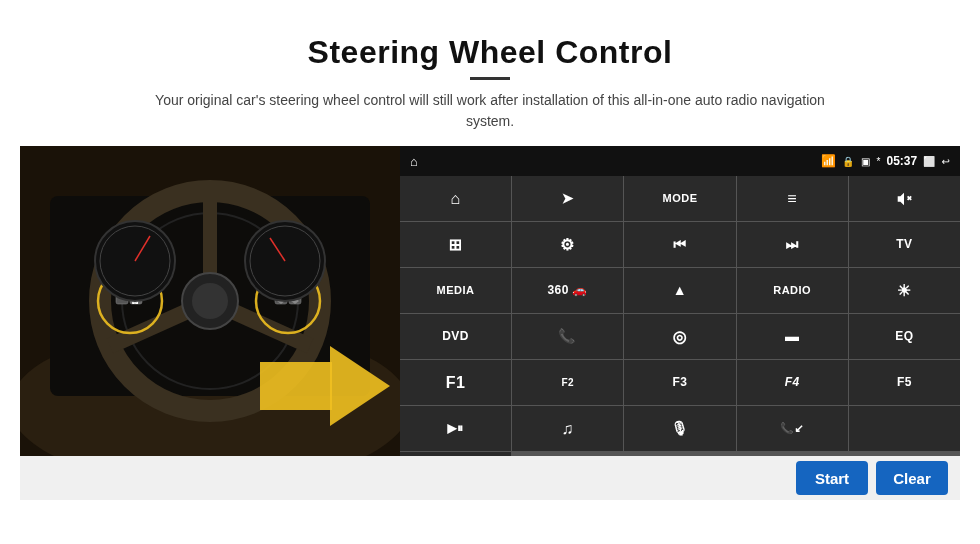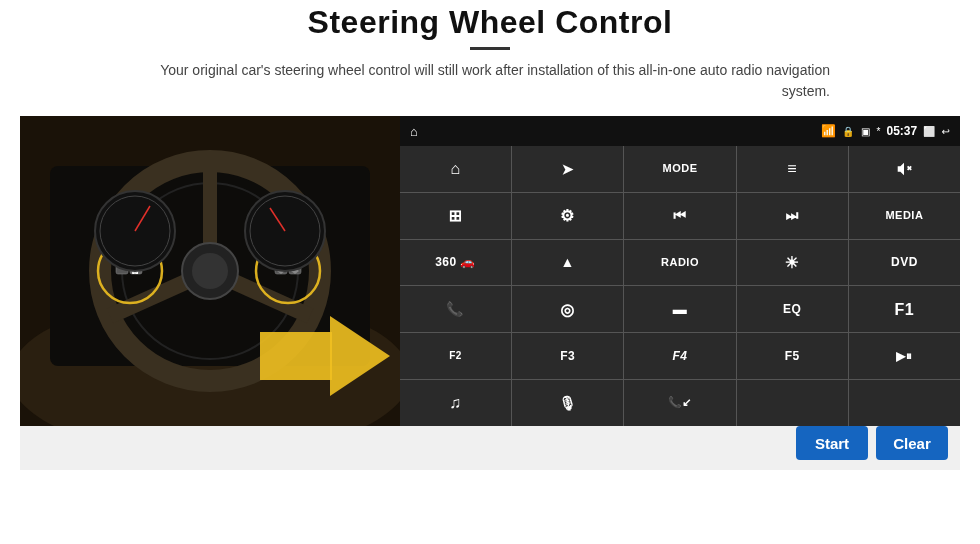--- a/index.html
+++ b/index.html
@@ -10,42 +10,42 @@
       font-family: Arial, sans-serif;
       overflow: hidden;
     }
 
     .page-container {
       width: 980px;
       height: 544px;
       display: flex;
       flex-direction: column;
       align-items: center;
-      padding: 4px 20px 0;
+      padding: 34px 20px 0;
     }
 
     .title {
       font-size: 32px;
       font-weight: 900;
       color: #111;
       margin-bottom: 6px;
       letter-spacing: 0.5px;
     }
 
     .title-divider {
       width: 40px;
       height: 3px;
       background: #333;
       margin: 0 auto 10px;
     }
 
     .subtitle {
       font-size: 14px;
       color: #444;
-      text-align: right;
+      text-align: center;
       max-width: 680px;
       line-height: 1.5;
       margin-bottom: 14px;
     }
 
     .content-row {
       display: flex;
       width: 100%;
       gap: 0;
       align-items: flex-start;
@@ -114,20 +114,21 @@
       text-align: center;
       line-height: 1.2;
       padding: 2px;
     }
 
     
     .action-bar {
       height: 44px;
       background: #f0f0f0;
       display: flex;
+      align-items: center;
       justify-content: flex-end;
       gap: 8px;
       padding: 0 12px;
       width: 100%;
     }
 
     .action-btn {
       height: 34px;
       min-width: 72px;
       border: none;
@@ -232,20 +233,21 @@
             <svg viewBox="0 0 20 20" width="18" height="18" fill="white">
       <path d="M3 7h3l4-4v14l-4-4H3V7z"></path>
       <line x1="14" y1="7" x2="18" y2="11" stroke="white" stroke-width="2"></line>
       <line x1="18" y1="7" x2="14" y2="11" stroke="white" stroke-width="2"></line>
     </svg>
           </div>
           <div class="btn-cell" style="font-size: 16px;">⊞</div>
           <div class="btn-cell" style="font-size: 16px;">⚙</div>
           <div class="btn-cell" style="font-size: 14px;">⏮</div>
           <div class="btn-cell" style="font-size: 14px;">⏭</div>
+          <div class="btn-cell" style="font-size: 12px;">TV</div>
           <div class="btn-cell" style="font-size: 11px;">MEDIA</div>
           <div class="btn-cell" style="font-size: 12px;">360
 🚗</div>
           <div class="btn-cell" style="font-size: 14px;">▲</div>
           <div class="btn-cell" style="font-size: 11px;">RADIO</div>
           <div class="btn-cell" style="font-size: 16px;">☀</div>
           <div class="btn-cell" style="font-size: 12px;">DVD</div>
           <div class="btn-cell" style="font-size: 14px;">📞</div>
           <div class="btn-cell" style="font-size: 16px;">◎</div>
           <div class="btn-cell" style="font-size: 14px;">▬</div>

